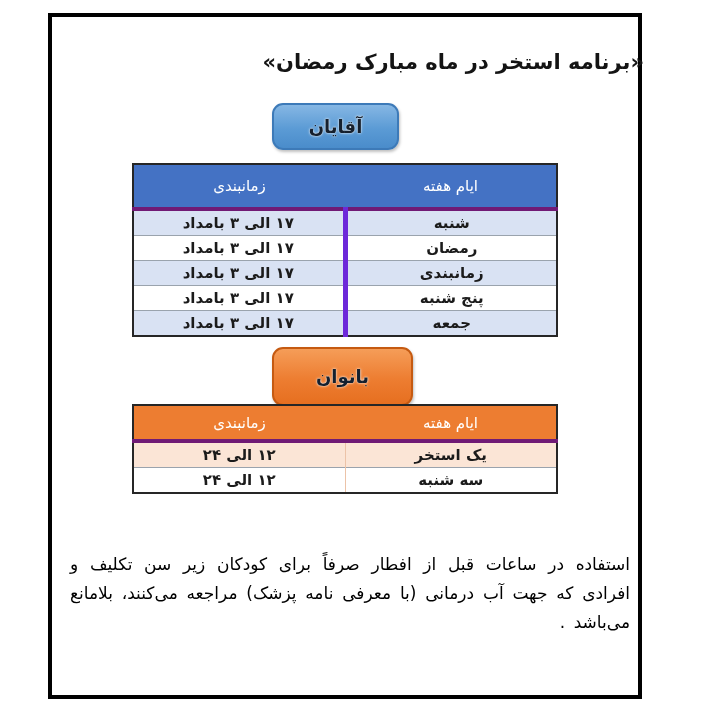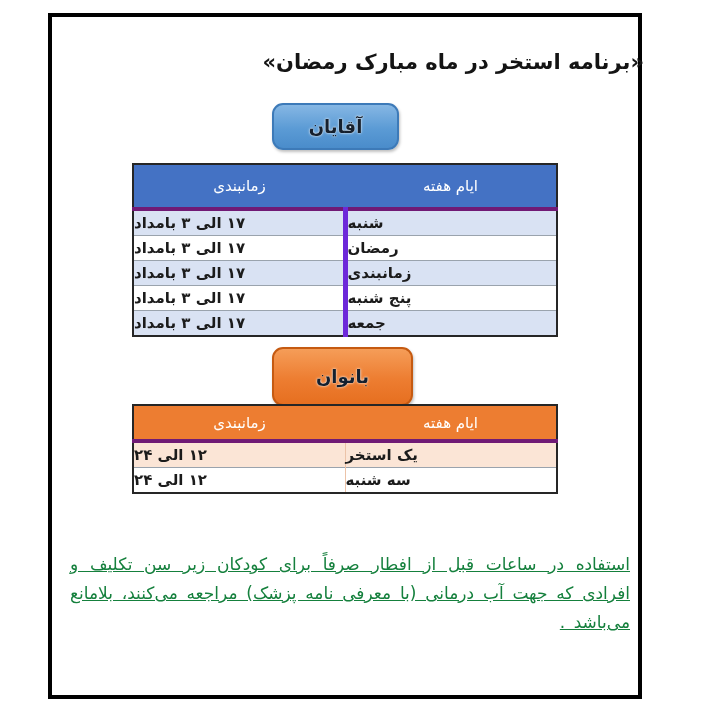--- a/index.html
+++ b/index.html
@@ -41,38 +41,37 @@
     position:absolute;left:132px;width:426px;table-layout:fixed;
     border-collapse:collapse;direction:rtl;
     border:2px solid #262626;
     font-size:15px;font-weight:bold;color:#1b1b1b;
   }
   table.sched th{
     color:#ffffff;font-weight:normal;font-size:15px;text-align:center;
     border-bottom:4px solid #701a75;
   }
   table.sched td{
-    text-align:left;vertical-align:middle;height:24px;padding:0;
+    text-align:center;vertical-align:middle;height:24px;padding:0;
   }
   table.sched tbody tr + tr td{border-top:1px solid #9aa3ad;}
   .sched-men{top:163px;}
   .sched-men th{background:var(--men-header-bg,#4472C4);height:40px;}
   .sched-men tbody tr:nth-child(odd){background:var(--men-row-alt-bg,#D9E2F3);}
   .sched-men td.col-day{border-left:5px solid #6d28d9;}
   .sched-women{top:404px;}
   .sched-women th{background:var(--women-header-bg,#ED7D31);height:31px;}
   .sched-women tbody tr:nth-child(odd){background:var(--women-row-alt-bg,#FBE5D6);}
   .sched-women td.col-day{border-left:1px solid #ecc3a8;}
   
   .footer-note{
     position:absolute;left:70px;top:550px;width:560px;
     direction:rtl;text-align:justify;text-align-last:right;
-    font-size:17px;line-height:29px;color:#15803d;
+    font-size:17px;line-height:29px;color:#000000;
     word-spacing:3px;
-    text-decoration:underline;
   }
 </style>
 </head>
 <body>
 
 <div class="page"></div>
 
 <div class="title">«برنامه استخر در ماه مبارک رمضان»</div>
 
 <div class="badge badge-men">

